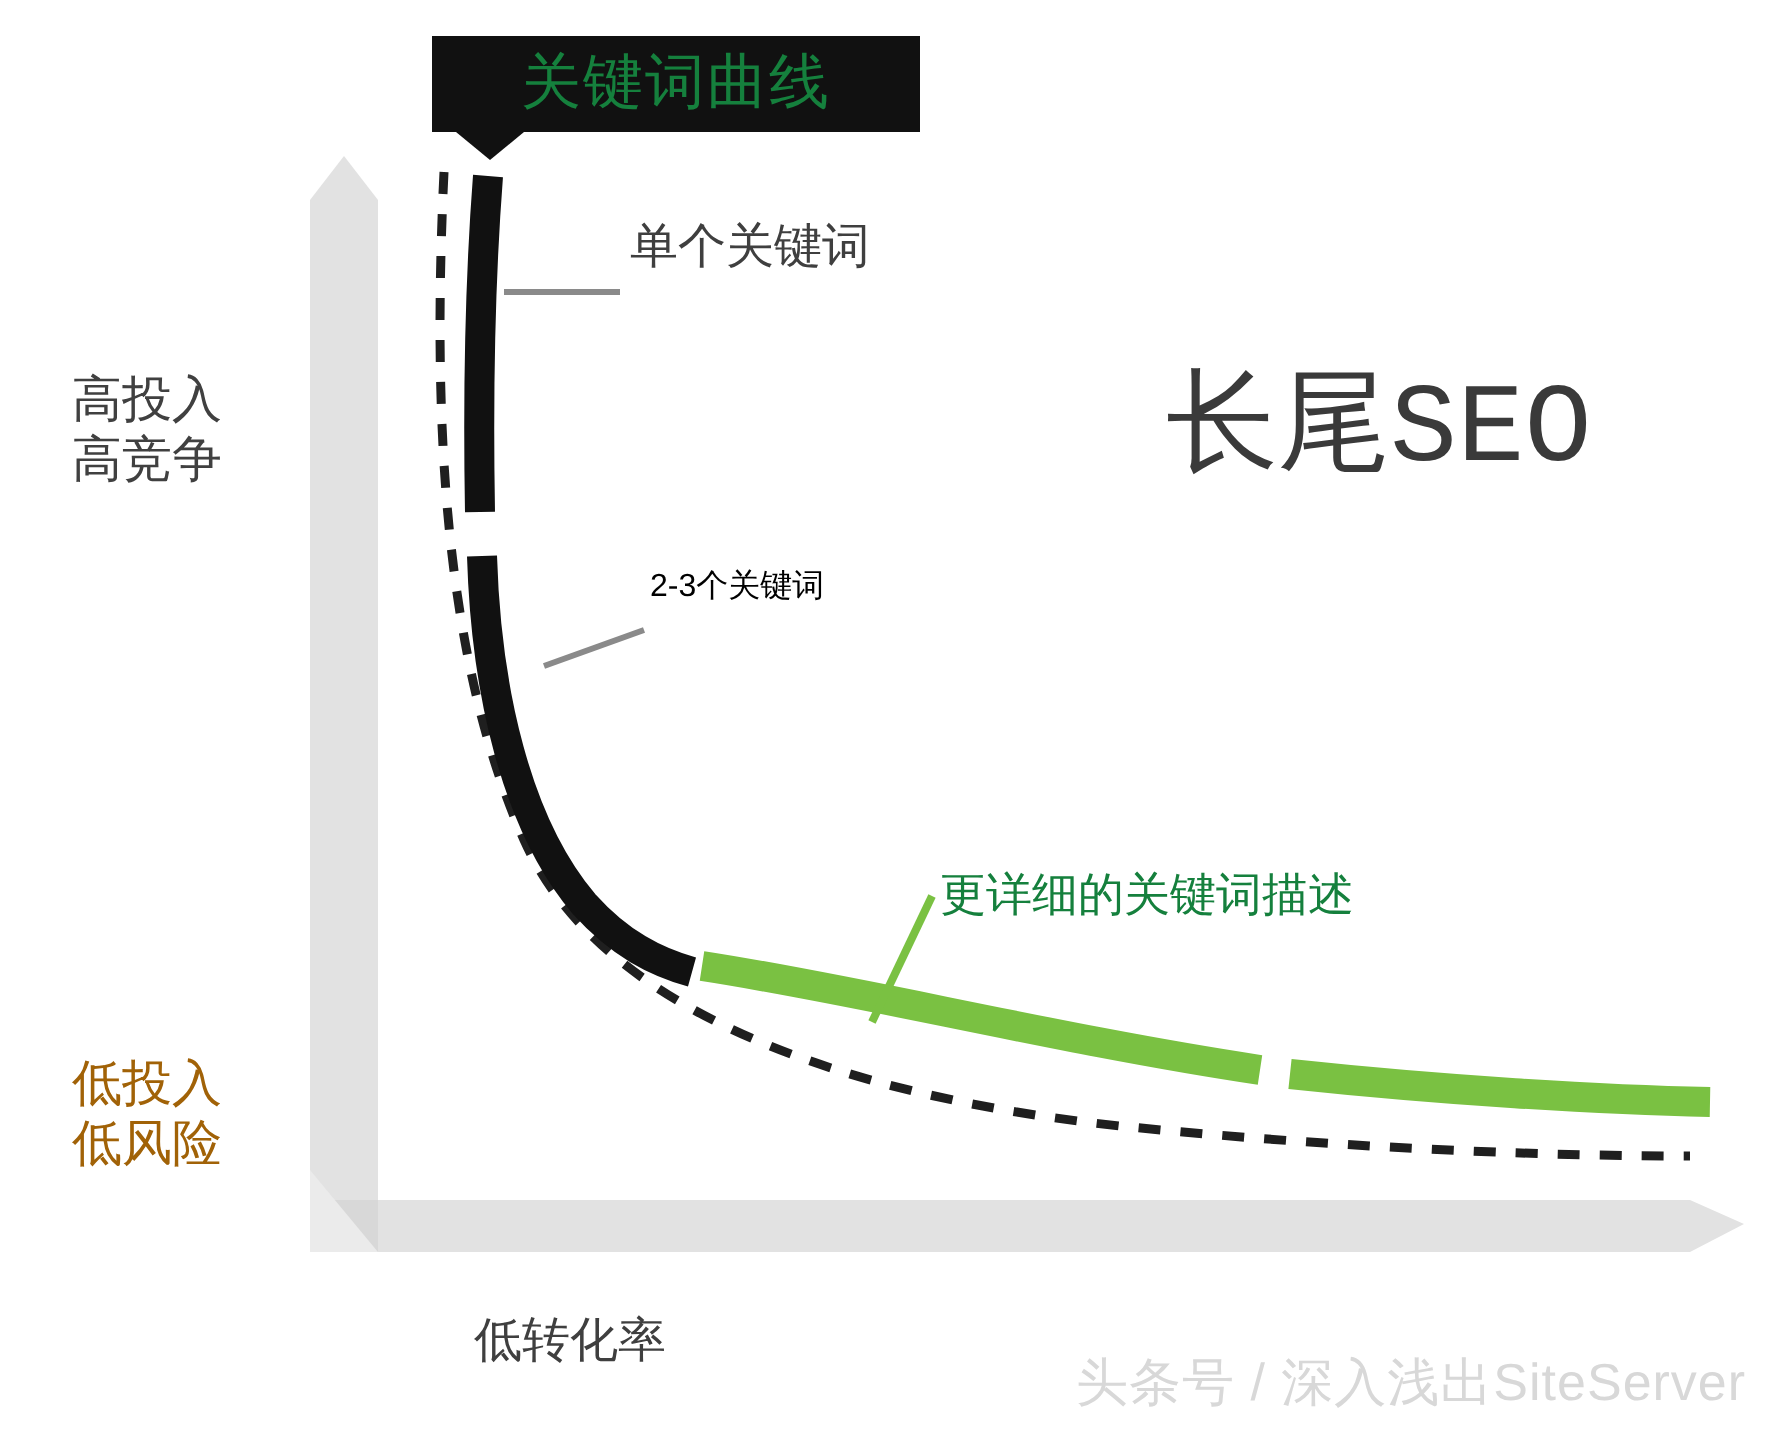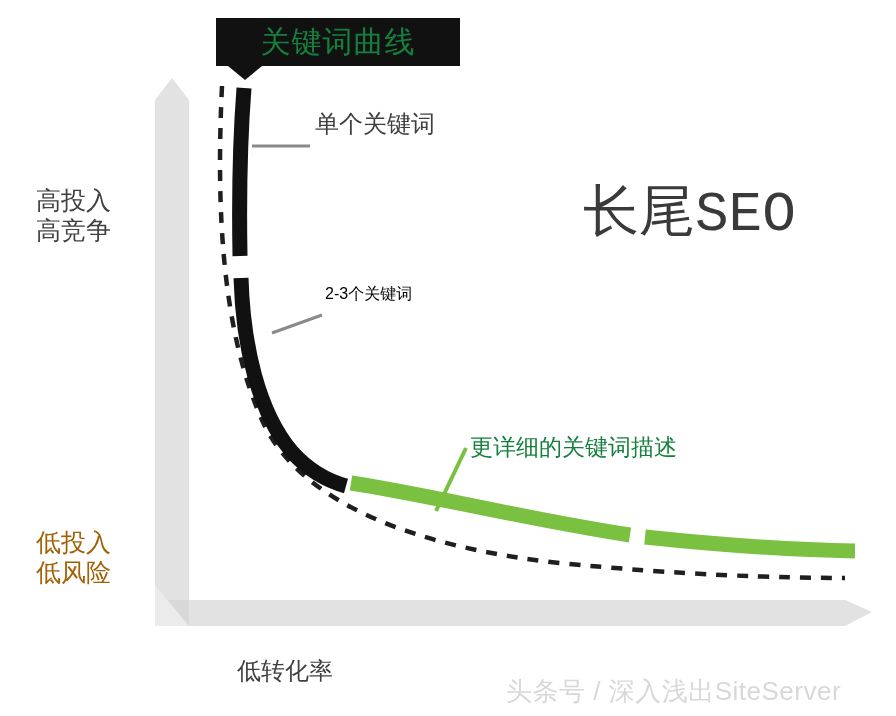--- a/index.html
+++ b/index.html
@@ -111,21 +111,21 @@
     color: #3f3f3f;
   }
   #axis-label-high-conv {
     left: 710px;
     top: 655px;
     font-size: 24px;
     color: #8cc63e;
   }
   #watermark {
     position: absolute;
-    left: 506px;
+    left: 538px;
     top: 674px;
     font-size: 26px;
     color: #d8d8d8;
     white-space: nowrap;
     letter-spacing: 0.5px;
     z-index: 7;
   }
 </style>
 </head>
 <body>

